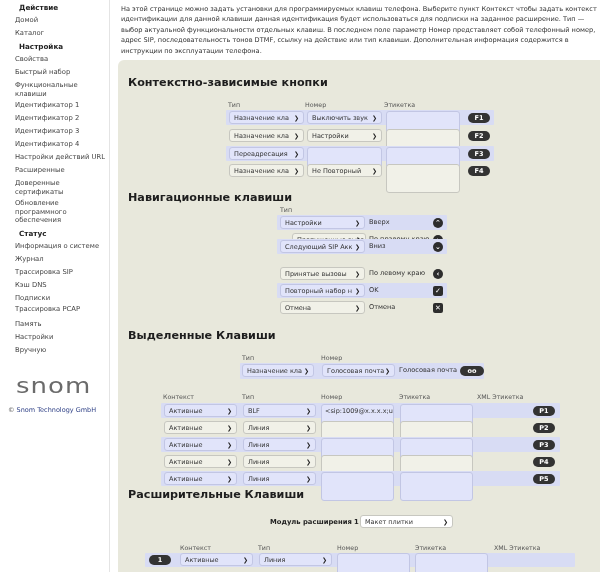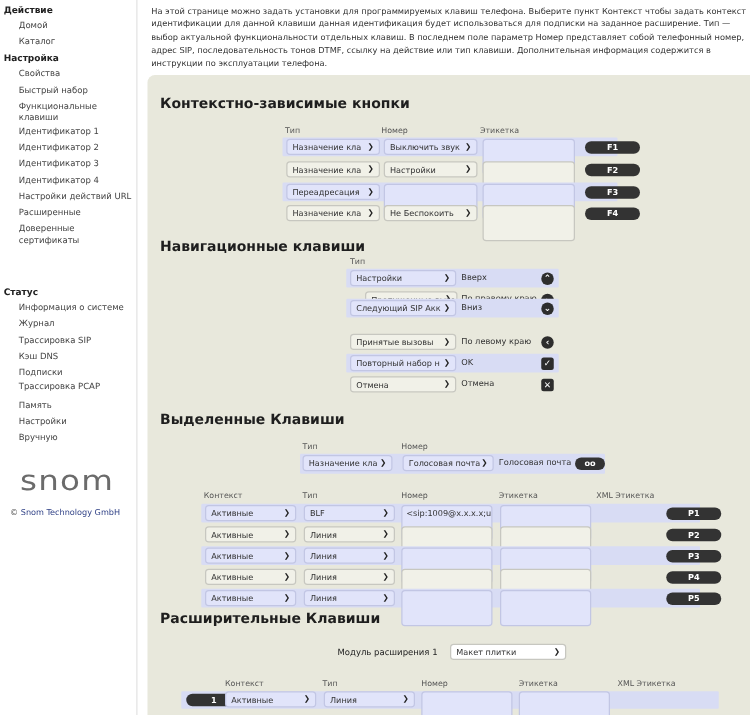--- a/index.html
+++ b/index.html
@@ -1,21 +1,21 @@
 <!DOCTYPE html>
 <html><head>
 <meta charset="utf-8">
 <style>
   * { box-sizing: border-box; margin: 0; padding: 0; }
   html, body { width: 600px; height: 572px; overflow: hidden; background: #ffffff; }
   body { font-family: "DejaVu Sans", sans-serif; font-size: 7px; color: #333; position: relative; }
 
   
   .sidebar { position: absolute; left: 0; top: 0; width: 110px; height: 572px; background: #fff; border-right: 1px solid #e4e4e4; }
-  .sb-group { font-weight: bold; color: #222; font-size: 7.2px; padding-left: 3px; }
+  .sb-group { font-weight: bold; color: #222; font-size: 7.2px; padding-left: 19px; }
   .sb-item { color: #444; font-size: 6.8px; padding-left: 15px; line-height: 8.5px; }
   .sb-row { position: absolute; left: 0; width: 108px; }
   .logo { position: absolute; left: 16px; top: 370px; font-family: "DejaVu Sans", sans-serif; font-size: 26px; color: #6b6b6b; letter-spacing: 1px; font-weight: normal; transform: scaleY(0.85); }
   .copyright { position: absolute; left: 8px; top: 406px; font-size: 6.5px; color: #334488; }
   .copyright .c { color: #555; }
 
   
   .intro { position: absolute; left: 121px; top: 4px; width: 476px; font-size: 6.6px; line-height: 10.4px; color: #333; }
   .panel { position: absolute; left: 118px; top: 60px; width: 482px; height: 520px; background: #e8e8dc; border-radius: 6px 0 0 0; }
 
@@ -25,48 +25,49 @@
 
   .row { position: absolute; height: 15px; border-radius: 1px; }
   .row.hl { background: #d8dcf4; }
 
   .sel { position: absolute; height: 13px; border: 1px solid #c7c7c0; border-radius: 3px; background: #f1f1e8; font-size: 6.5px; color: #333; padding: 2px 0 0 4px; white-space: nowrap; overflow: hidden; }
   .row.hl .sel { background: #e1e4fa; border-color: #c2c6e4; }
   .sel .chev { position: absolute; right: 4px; top: 2px; font-size: 6px; color: #222; font-weight: bold; }
   .inp { position: absolute; height: 29px; border: 1px solid #c7c7c0; border-radius: 3px; background: #f1f1e8; font-size: 6.5px; color: #333; padding: 2px 0 0 3px; white-space: nowrap; overflow: hidden; }
   .row.hl .inp { background: #e1e4fa; border-color: #c2c6e4; }
 
-  .key { position: absolute; height: 10px; width: 44px; border-radius: 6px; background: #333; color: #fff; font-size: 6.5px; font-weight: bold; text-align: center; line-height: 10px; }
+  .key { position: absolute; height: 10px; width: 22px; border-radius: 6px; background: #333; color: #fff; font-size: 6.5px; font-weight: bold; text-align: center; line-height: 10px; }
 
   .navtext { position: absolute; font-size: 6.6px; color: #333; white-space: nowrap; }
   .navicon { position: absolute; width: 10px; height: 10px; background: #2d2d2d; color: #fff; font-size: 7px; text-align: center; line-height: 10px; font-weight: bold; }
   .navicon.round { border-radius: 50%; }
   .navicon.square { border-radius: 2px; }
 
-  .label-bold { position: absolute; font-weight: normal; font-size: 6.8px; color: #222; }
+  .label-bold { position: absolute; font-weight: bold; font-size: 6.8px; color: #222; }
 </style>
 </head>
 <body>
 
 <div class="sidebar">
   <div class="sb-row sb-group" style="top:3px">Действие</div>
   <div class="sb-row sb-item" style="top:16px">Домой</div>
   <div class="sb-row sb-item" style="top:29px">Каталог</div>
 
   <div class="sb-row sb-group" style="top:42px">Настройка</div>
   <div class="sb-row sb-item" style="top:55px">Свойства</div>
   <div class="sb-row sb-item" style="top:68px">Быстрый набор</div>
   <div class="sb-row sb-item" style="top:81px;width:90px">Функциональные клавиши</div>
   <div class="sb-row sb-item" style="top:101px">Идентификатор 1</div>
   <div class="sb-row sb-item" style="top:114px">Идентификатор 2</div>
   <div class="sb-row sb-item" style="top:127px">Идентификатор 3</div>
   <div class="sb-row sb-item" style="top:140px">Идентификатор 4</div>
   <div class="sb-row sb-item" style="top:153px">Настройки действий URL</div>
   <div class="sb-row sb-item" style="top:166px">Расширенные</div>
   <div class="sb-row sb-item" style="top:179px;width:78px">Доверенные сертификаты</div>
+  <div class="sb-row sb-item" style="top:199px;width:78px">Обновление программного обеспечения</div>
 
   <div class="sb-row sb-group" style="top:229px">Статус</div>
   <div class="sb-row sb-item" style="top:242px">Информация о системе</div>
   <div class="sb-row sb-item" style="top:255px">Журнал</div>
   <div class="sb-row sb-item" style="top:268px">Трассировка SIP</div>
   <div class="sb-row sb-item" style="top:281px">Кэш DNS</div>
   <div class="sb-row sb-item" style="top:294px">Подписки</div>
   <div class="sb-row sb-item" style="top:305px">Трассировка PCAP</div>
   <div class="sb-row sb-item" style="top:320px">Память</div>
   <div class="sb-row sb-item" style="top:333px">Настройки</div>
@@ -104,21 +105,21 @@
 
 <div class="row hl" style="left:226px;top:146px;width:268px">
   <div class="sel" style="left:3px;top:1px;width:75px"><span>Переадресация</span><span class="chev">❯</span></div>
   <div class="inp" style="left:81px;top:1px;width:75px"></div>
   <div class="inp" style="left:160px;top:1px;width:74px"></div>
   <div class="key" style="left:242px;top:3px">F3</div>
 </div>
 
 <div class="row" style="left:226px;top:163px;width:268px">
   <div class="sel" style="left:3px;top:1px;width:75px"><span>Назначение кла</span><span class="chev">❯</span></div>
-  <div class="sel" style="left:81px;top:1px;width:75px"><span>Не Беспокоить</span><span class="chev">❯</span></div>
+  <div class="sel" style="left:81px;top:1px;width:75px"><span>Не Повторный</span><span class="chev">❯</span></div>
   <div class="inp" style="left:160px;top:1px;width:74px"></div>
   <div class="key" style="left:242px;top:3px">F4</div>
 </div>
 
 <div class="h2" style="left:128px;top:191px">Навигационные клавиши</div>
 <div class="col-head" style="left:280px;top:206px">Тип</div>
 
 <div class="row hl" style="left:277px;top:215px;width:170px">
   <div class="sel" style="left:3px;top:1px;width:85px"><span>Настройки</span><span class="chev">❯</span></div>
   <div class="navtext" style="left:92px;top:3px">Вверх</div>

